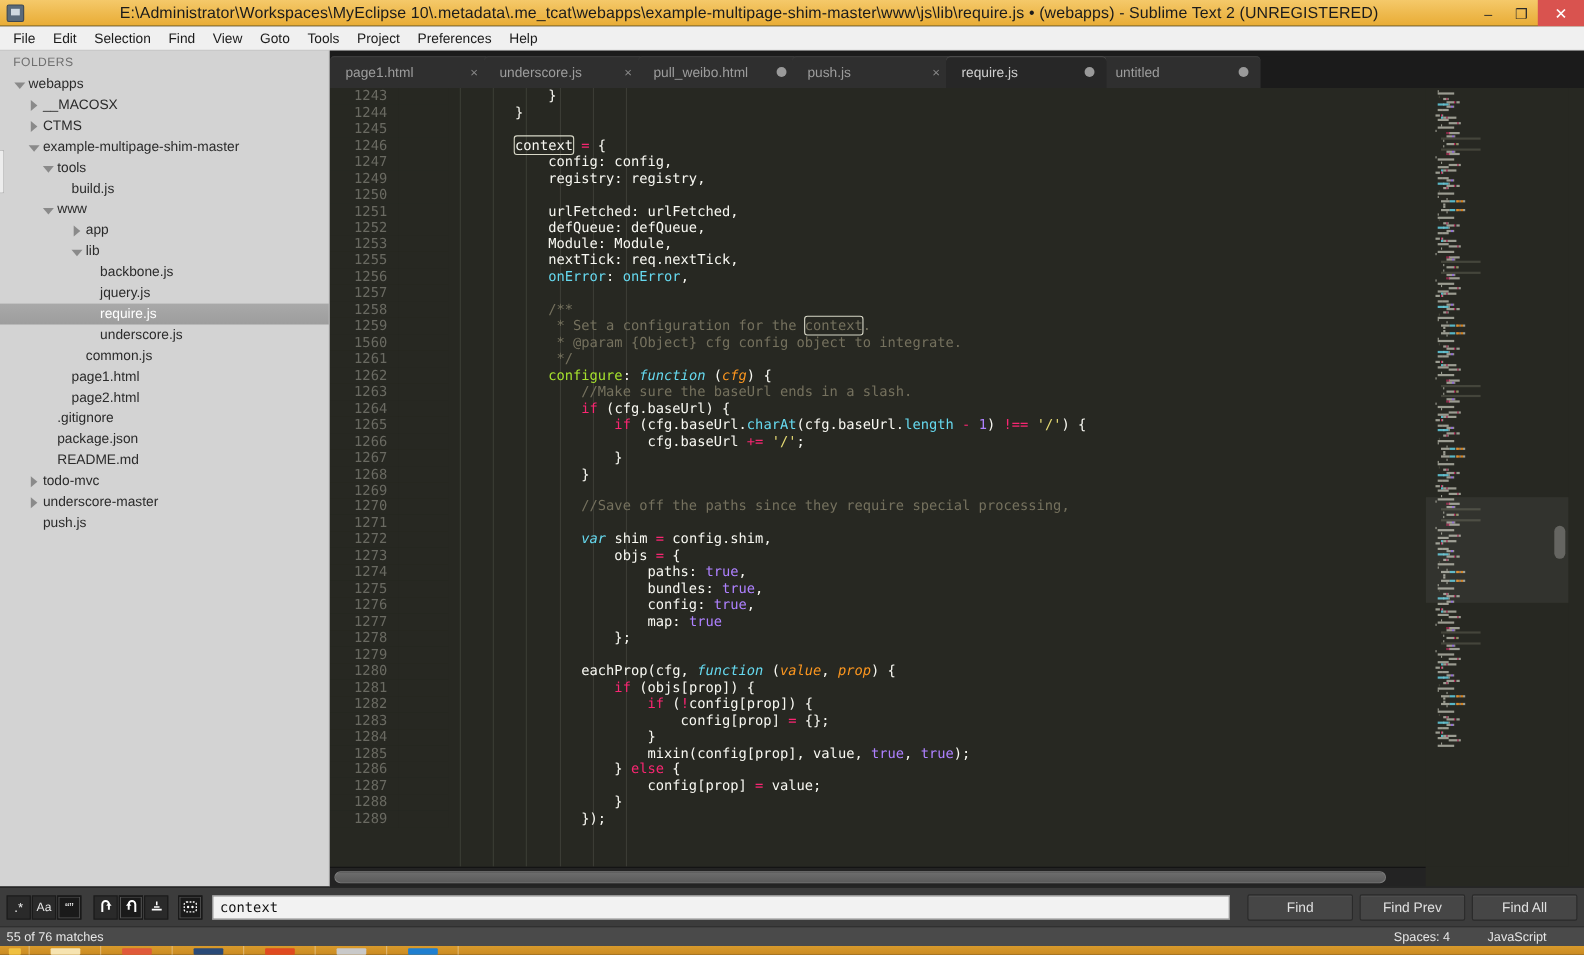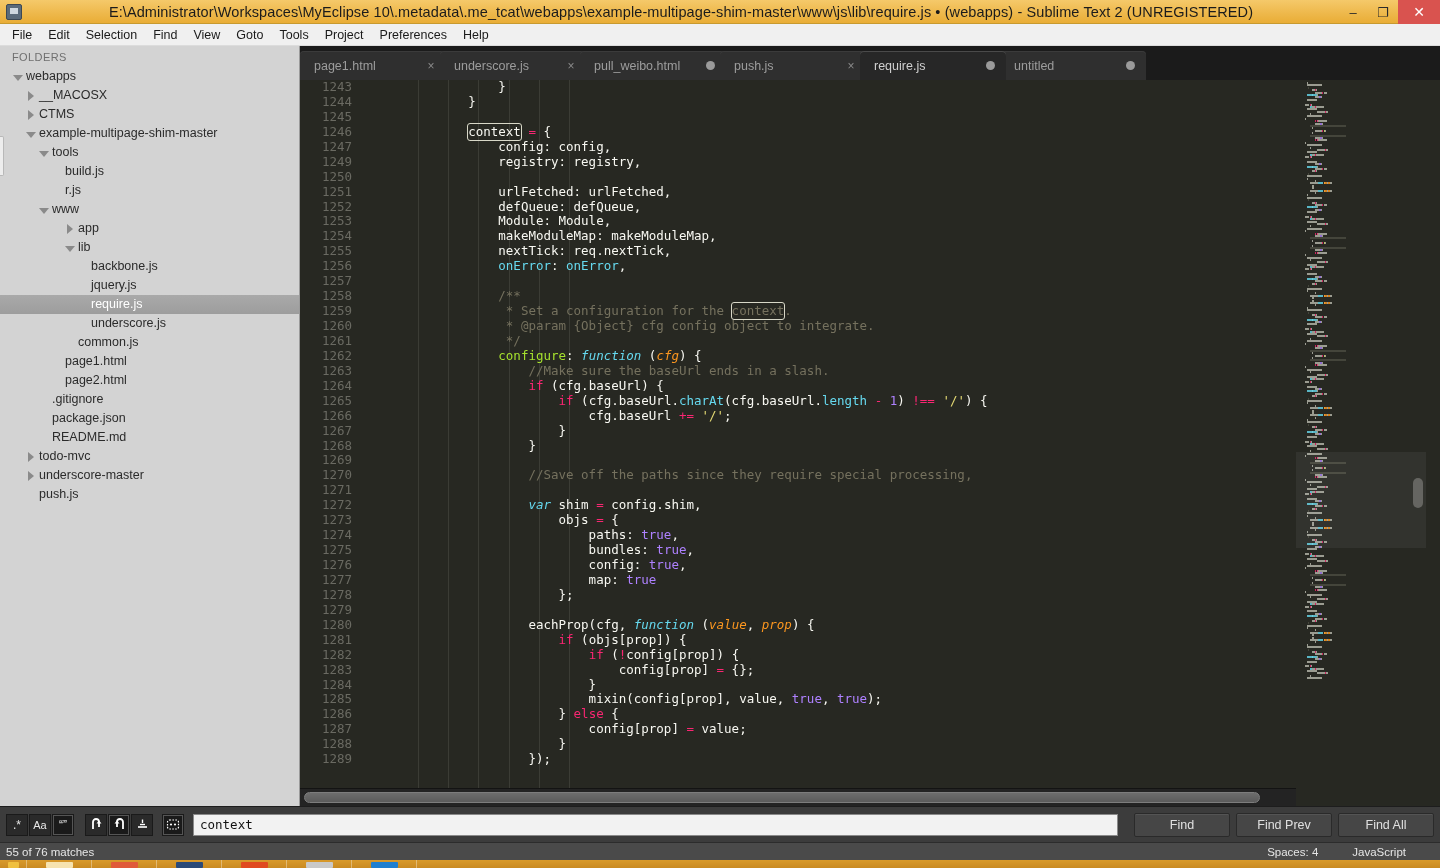--- a/index.html
+++ b/index.html
@@ -276,25 +276,20 @@
       </div>
       <div class="tree-row">
         <span style="display: inline-block; flex: 0 0 auto; width: 38px;"></span>
         <span class="arrow open"></span>
         <span class="tree-label">tools</span>
       </div>
       <div class="tree-row">
         <span style="display: inline-block; flex: 0 0 auto; width: 51px;"></span>
         <span class="arrow none"></span>
         <span class="tree-label">build.js</span>
-      </div>
-      <div class="tree-row">
-        <span style="display: inline-block; flex: 0 0 auto; width: 51px;"></span>
-        <span class="arrow none"></span>
-        <span class="tree-label">r.js</span>
       </div>
       <div class="tree-row">
         <span style="display: inline-block; flex: 0 0 auto; width: 38px;"></span>
         <span class="arrow open"></span>
         <span class="tree-label">www</span>
       </div>
       <div class="tree-row">
         <span style="display: inline-block; flex: 0 0 auto; width: 64px;"></span>
         <span class="arrow closed"></span>
         <span class="tree-label">app</span>
@@ -411,27 +406,26 @@
       <div class="code-line"><span class="lineno">1243</span><span class="gutter-fold"></span><span class="codetext"><span class="pl">            }</span></span></div>
       <div class="code-line"><span class="lineno">1244</span><span class="gutter-fold"></span><span class="codetext"><span class="pl">        }</span></span></div>
       <div class="code-line"><span class="lineno">1245</span><span class="gutter-fold"></span><span class="codetext"></span></div>
       <div class="code-line"><span class="lineno">1246</span><span class="gutter-fold"></span><span class="codetext"><span class="pl">        </span><span class="pl find-hit">context</span><span class="pl"> </span><span class="k">=</span><span class="pl"> {</span></span></div>
       <div class="code-line"><span class="lineno">1247</span><span class="gutter-fold"></span><span class="codetext"><span class="pl">            config</span><span class="pl">: config,</span></span></div>
       <div class="code-line"><span class="lineno">1249</span><span class="gutter-fold"></span><span class="codetext"><span class="pl">            registry: registry,</span></span></div>
       <div class="code-line"><span class="lineno">1250</span><span class="gutter-fold"></span></div>
       <div class="code-line"><span class="lineno">1251</span><span class="gutter-fold"></span><span class="codetext"><span class="pl">            urlFetched: urlFetched,</span></span></div>
       <div class="code-line"><span class="lineno">1252</span><span class="gutter-fold"></span><span class="codetext"><span class="pl">            defQueue: defQueue,</span></span></div>
       <div class="code-line"><span class="lineno">1253</span><span class="gutter-fold"></span><span class="codetext"><span class="pl">            Module: Module,</span></span></div>
-      <div class="code-line"><span class="lineno">1254</span><span class="gutter-fold"></span><span class="codetext"><span class="pl">            makeModuleMap: makeModuleMap,</span></span></div>
       <div class="code-line"><span class="lineno">1255</span><span class="gutter-fold"></span><span class="codetext"><span class="pl">            nextTick: req.nextTick,</span></span></div>
       <div class="code-line"><span class="lineno">1256</span><span class="gutter-fold"></span><span class="codetext"><span class="pl">            </span><span class="mb">onError</span><span class="pl">: </span><span class="mb">onError</span><span class="pl">,</span></span></div>
       <div class="code-line"><span class="lineno">1257</span><span class="gutter-fold"></span><span class="codetext"></span></div>
       <div class="code-line"><span class="lineno">1258</span><span class="gutter-fold"></span><span class="codetext"><span class="cm">            /**</span></span></div>
       <div class="code-line"><span class="lineno">1259</span><span class="gutter-fold"></span><span class="codetext"><span class="cm">             * Set a configuration for the </span><span class="cm find-hit">context</span><span class="cm">.</span></span></div>
-      <div class="code-line"><span class="lineno">1260</span><span class="gutter-fold"></span><span class="codetext"><span class="cm">             * @param {Object} cfg config object to integrate.</span></span></div>
+      <div class="code-line"><span class="lineno">1560</span><span class="gutter-fold"></span><span class="codetext"><span class="cm">             * @param {Object} cfg config object to integrate.</span></span></div>
       <div class="code-line"><span class="lineno">1261</span><span class="gutter-fold"></span><span class="codetext"><span class="cm">             */</span></span></div>
       <div class="code-line"><span class="lineno">1262</span><span class="gutter-fold"></span><span class="codetext"><span class="pl">            </span><span class="pr">configure</span><span class="pl">: </span><span class="fn">function</span><span class="pl"> (</span><span class="pm">cfg</span><span class="pl">) {</span></span></div>
       <div class="code-line"><span class="lineno">1263</span><span class="gutter-fold"></span><span class="codetext"><span class="cm">                //Make sure the baseUrl ends in a slash.</span></span></div>
       <div class="code-line"><span class="lineno">1264</span><span class="gutter-fold"></span><span class="codetext"><span class="pl">                </span><span class="k">if</span><span class="pl"> (cfg.baseUrl) {</span></span></div>
       <div class="code-line"><span class="lineno">1265</span><span class="gutter-fold"></span><span class="codetext"><span class="pl">                    </span><span class="k">if</span><span class="pl"> (cfg.baseUrl.</span><span class="mb">charAt</span><span class="pl">(cfg.baseUrl.</span><span class="mb">length</span><span class="pl"> </span><span class="k">-</span><span class="pl"> </span><span class="nm">1</span><span class="pl">) </span><span class="k">!==</span><span class="pl"> </span><span class="st">'/'</span><span class="pl">) {</span></span></div>
       <div class="code-line"><span class="lineno">1266</span><span class="gutter-fold"></span><span class="codetext"><span class="pl">                        cfg.baseUrl </span><span class="k">+=</span><span class="pl"> </span><span class="st">'/'</span><span class="pl">;</span></span></div>
       <div class="code-line"><span class="lineno">1267</span><span class="gutter-fold"></span><span class="codetext"><span class="pl">                    }</span></span></div>
       <div class="code-line"><span class="lineno">1268</span><span class="gutter-fold"></span><span class="codetext"><span class="pl">                }</span></span></div>
       <div class="code-line"><span class="lineno">1269</span><span class="gutter-fold"></span><span class="codetext"></span></div>
       <div class="code-line"><span class="lineno">1270</span><span class="gutter-fold"></span><span class="codetext"><span class="cm">                //Save off the paths since they require special processing,</span></span></div>

